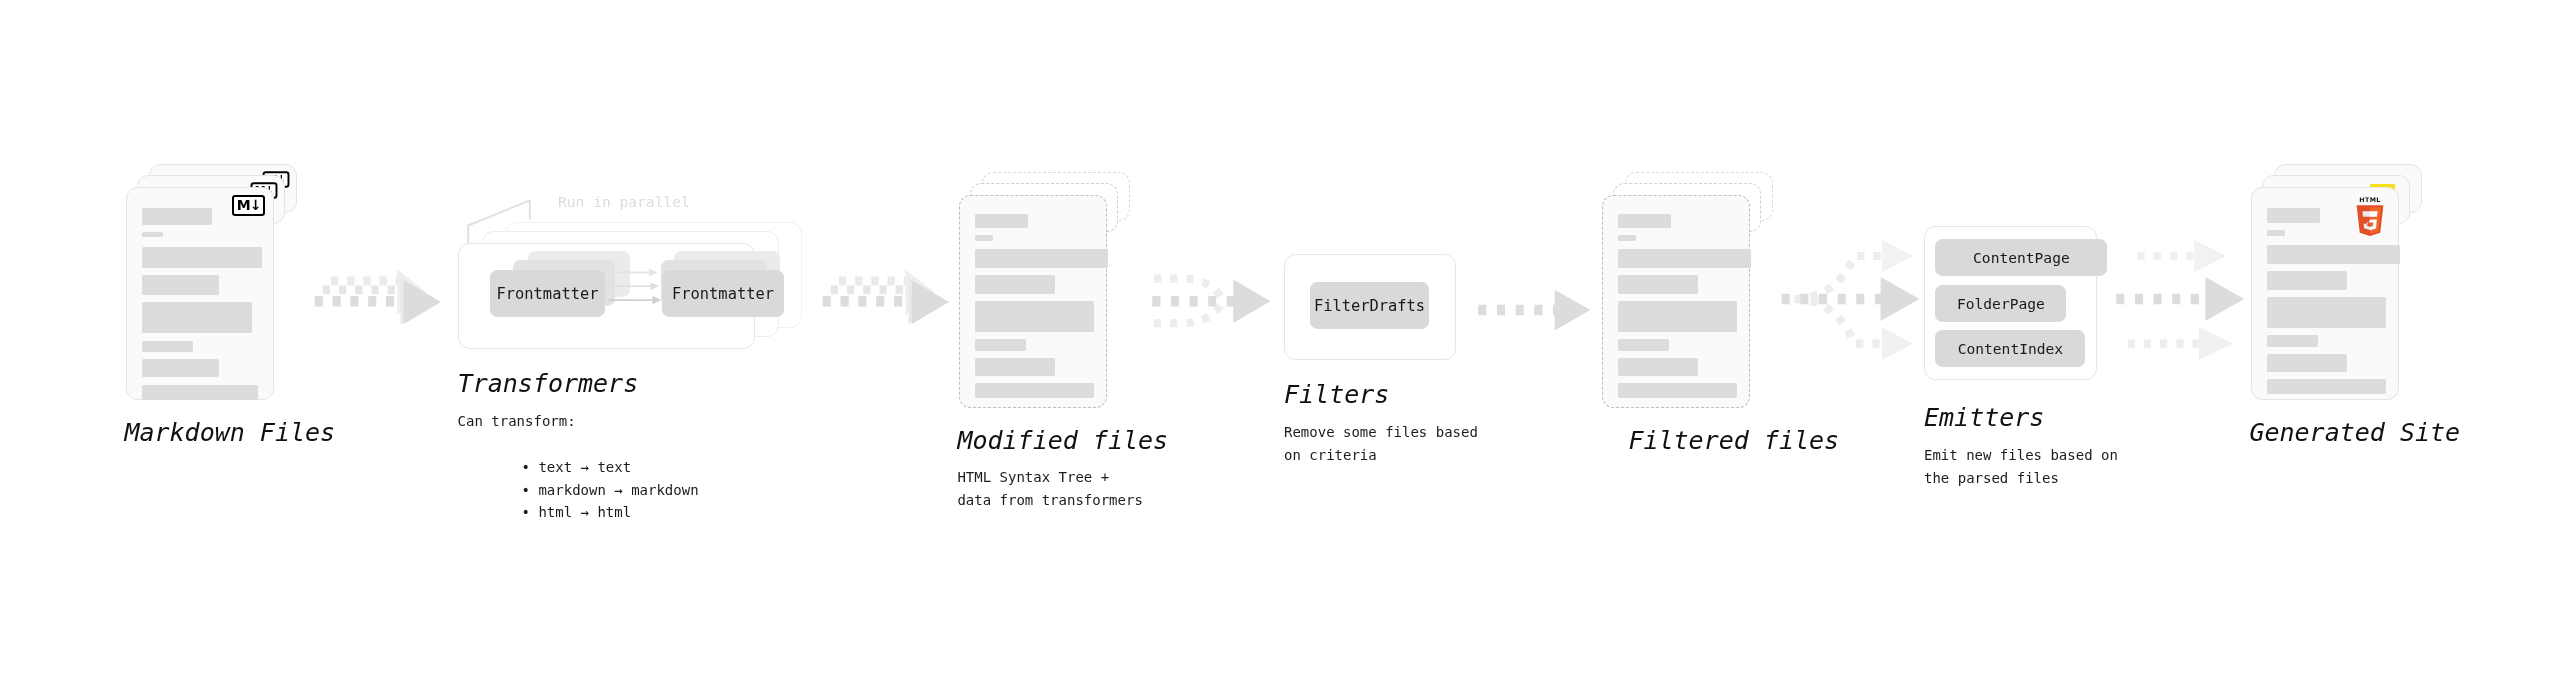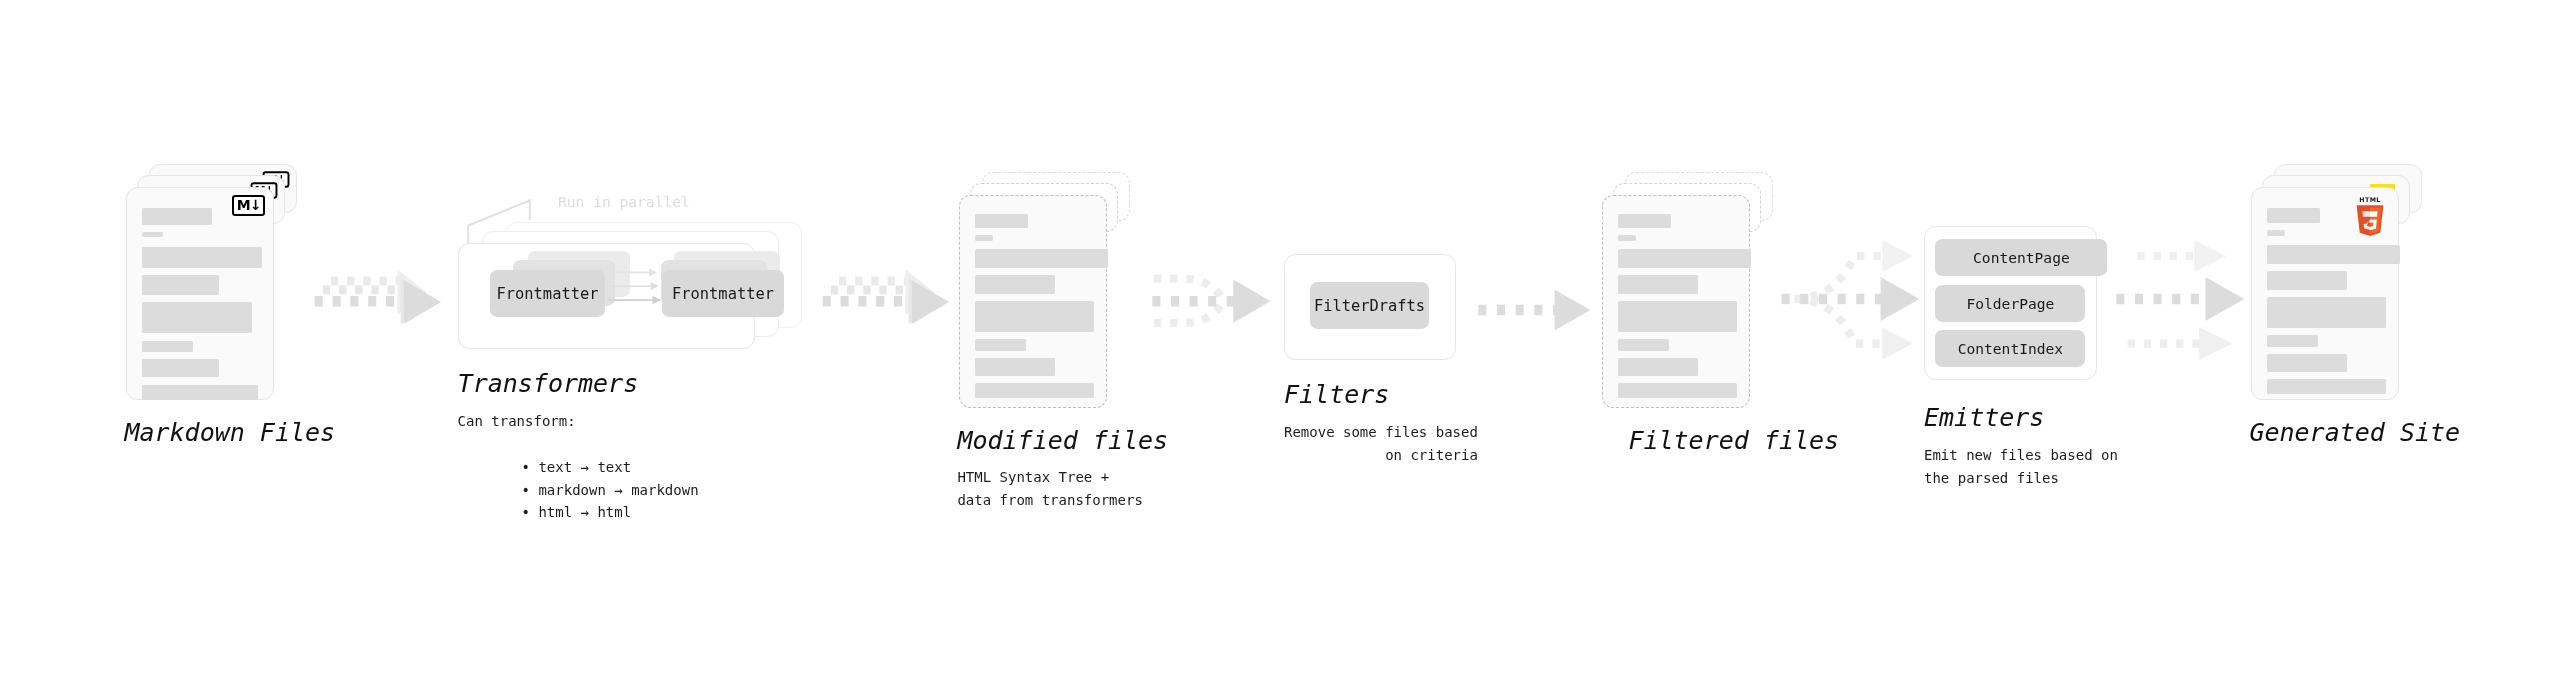--- a/index.html
+++ b/index.html
@@ -228,21 +228,21 @@
       <path d="M22 78 L58 78 Q92 78 108 51" fill="none" stroke="#ededed" stroke-width="10" stroke-dasharray="9 11"></path>
       <line x1="20" y1="51" x2="122" y2="51" stroke="#dcdcdc" stroke-width="13" stroke-dasharray="10 13"></line>
       <polygon points="120,24 166,51 120,78" fill="#dcdcdc"></polygon>
     </svg>
   </div>
 
   <div class="node" style="left:1284px; top:254px;">
     <div class="groupbox" style="left:0; top:0; width:172px; height:106px;"></div>
     <div class="chip" style="left:26px; top:28px; width:119px; height:47px;">FilterDrafts</div>
     <div class="title" style="left:0px; top:126px;">Filters</div>
-    <div class="sub" style="left:0px; top:167px;text-align:right;">Remove some files based
+    <div class="sub" style="left:0px; top:167px;">Remove some files based
 on criteria</div>
   </div>
 
   <div class="node" style="left:1475px; top:288px;">
     <svg width="130" height="49" viewBox="0 0 160 60">
       <line x1="4" y1="27" x2="100" y2="27" stroke="#dcdcdc" stroke-width="13" stroke-dasharray="10 13"></line>
       <polygon points="98,2 142,27 98,52" fill="#dcdcdc"></polygon>
     </svg>
   </div>
 
@@ -273,21 +273,21 @@
       <path d="M18 85 Q68 85 92 140 L130 140" fill="none" stroke="#ededed" stroke-width="10" stroke-dasharray="9 11"></path>
       <polygon points="126,120 164,140 126,160" fill="#f0f0f0"></polygon>
       <line x1="2" y1="85" x2="126" y2="85" stroke="#dcdcdc" stroke-width="13" stroke-dasharray="10 13"></line>
       <polygon points="124,58 172,85 124,112" fill="#dcdcdc"></polygon>
     </svg>
   </div>
 
   <div class="node" style="left:1924px; top:226px;">
     <div class="groupbox" style="left:0; top:0; width:173px; height:154px;"></div>
     <div class="chip" style="left:11.4px; top:13px; width:172px; height:37px; font-size:14.6px;">ContentPage</div>
-    <div class="chip" style="left:11.4px; top:59px; width:150px; height:37px; font-size:14.6px;">FolderPage</div>
+    <div class="chip" style="left:11.4px; top:59px; width:131px; height:37px; font-size:14.6px;">FolderPage</div>
     <div class="chip" style="left:11.4px; top:104px; width:150px; height:37px; font-size:14.6px;">ContentIndex</div>
     <div class="title" style="left:0px; top:177px;">Emitters</div>
     <div class="sub" style="left:0px; top:218px;">Emit new files based on
 the parsed files</div>
   </div>
 
   <div class="node" style="left:2113px; top:230px;">
     <svg width="154" height="138" viewBox="0 0 190 170">
       <line x1="30" y1="32" x2="104" y2="32" stroke="#efefef" stroke-width="10" stroke-dasharray="9 11"></line>
       <polygon points="100,12 140,32 100,52" fill="#f2f2f2"></polygon>

